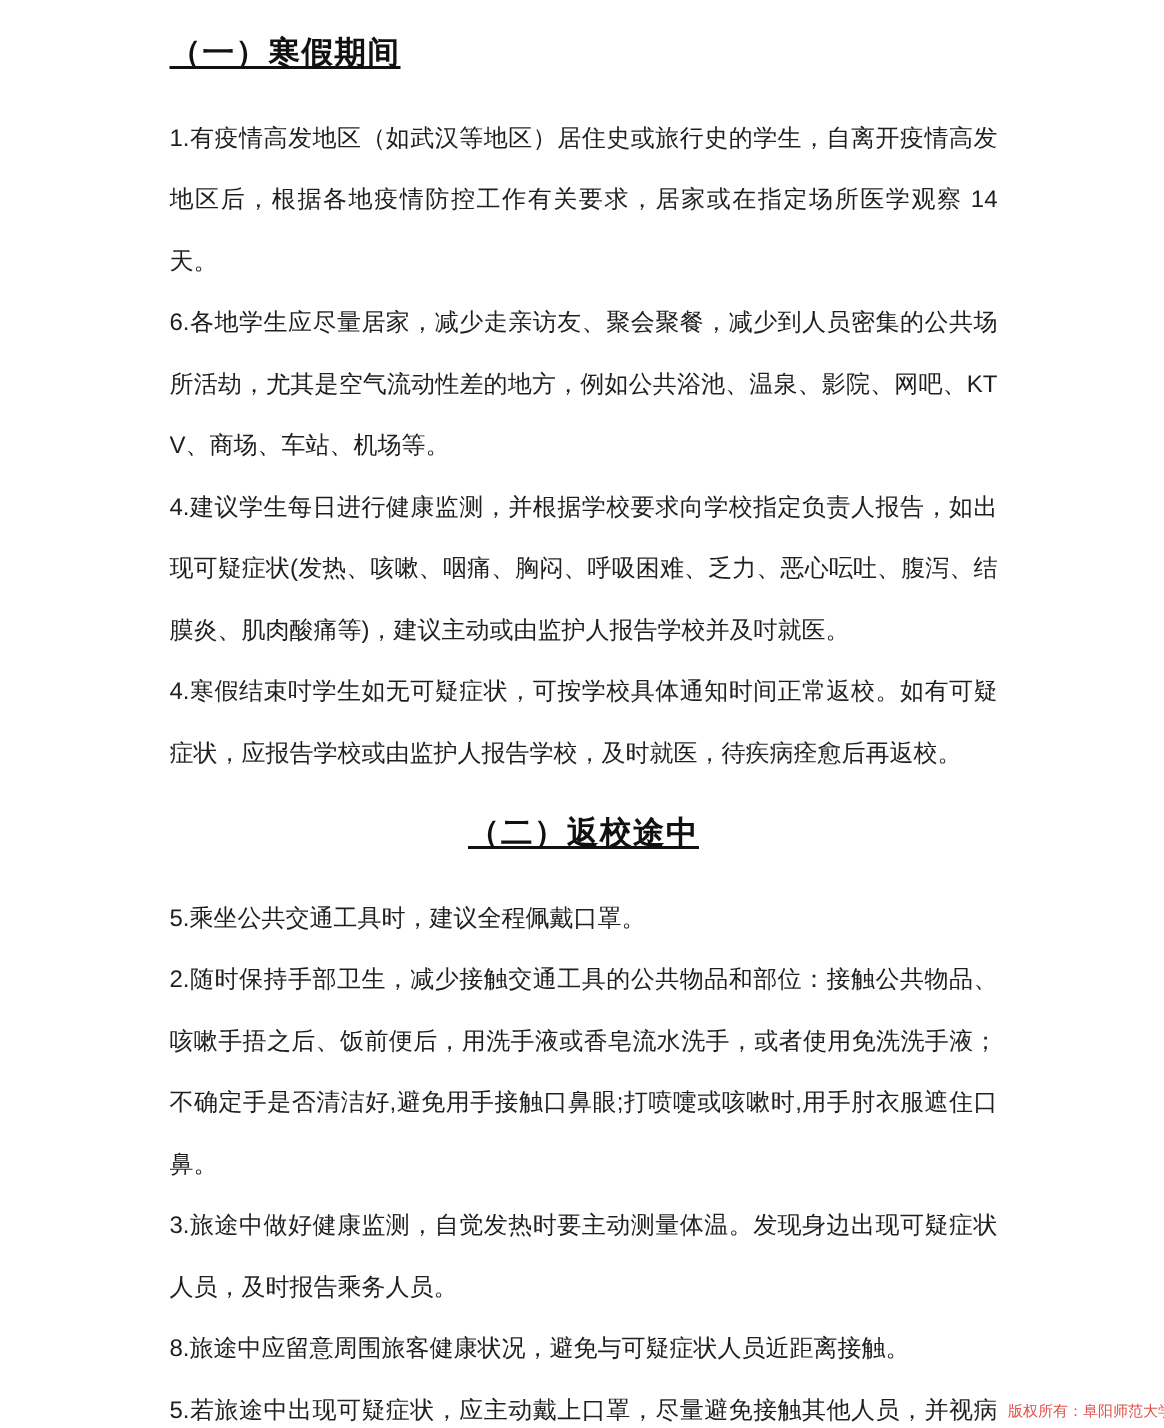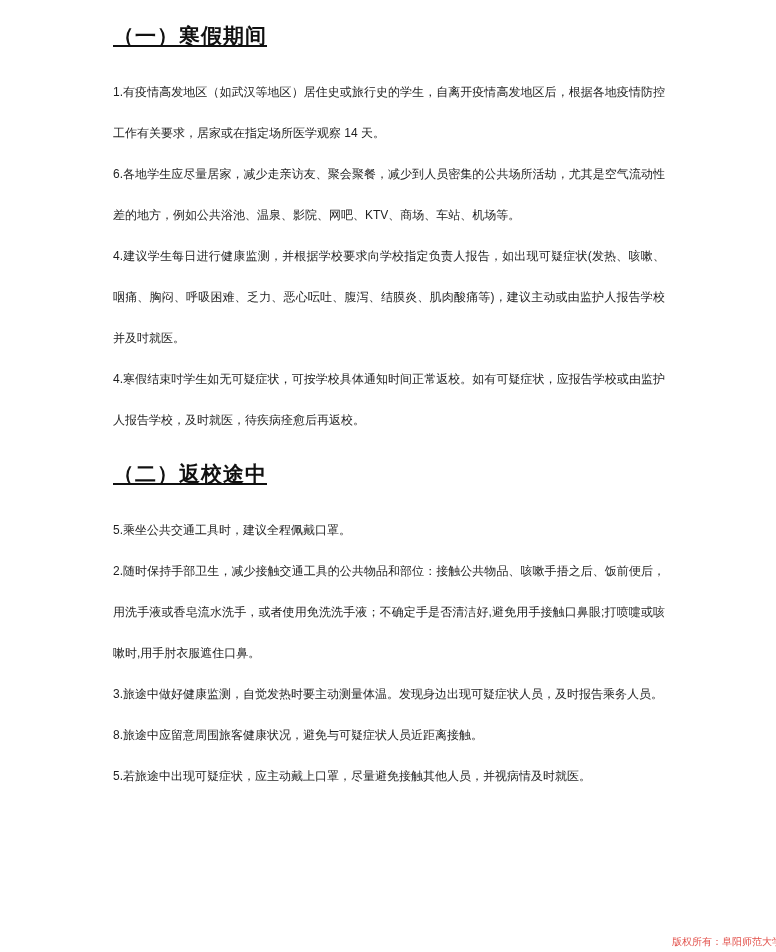--- a/index.html
+++ b/index.html
@@ -25,24 +25,25 @@
     font-size: 21px;
     font-weight: bold;
     line-height: 32px;
     letter-spacing: 1px;
     color: #111111;
     margin: 0 0 20px 0;
     text-decoration: underline;
   }
   .section-heading.second {
     margin-top: 17px;
+    text-align: center;
   }
   .doc p.para {
     margin: 0;
-    font-size: 12px;
+    font-size: 16px;
     line-height: 41px;
     text-align: justify;
     text-align-last: left;
     color: #1f1f1f;
     word-break: break-all;
   }
   .watermark {
     position: absolute;
     bottom: 4px;
     right: -6px;

